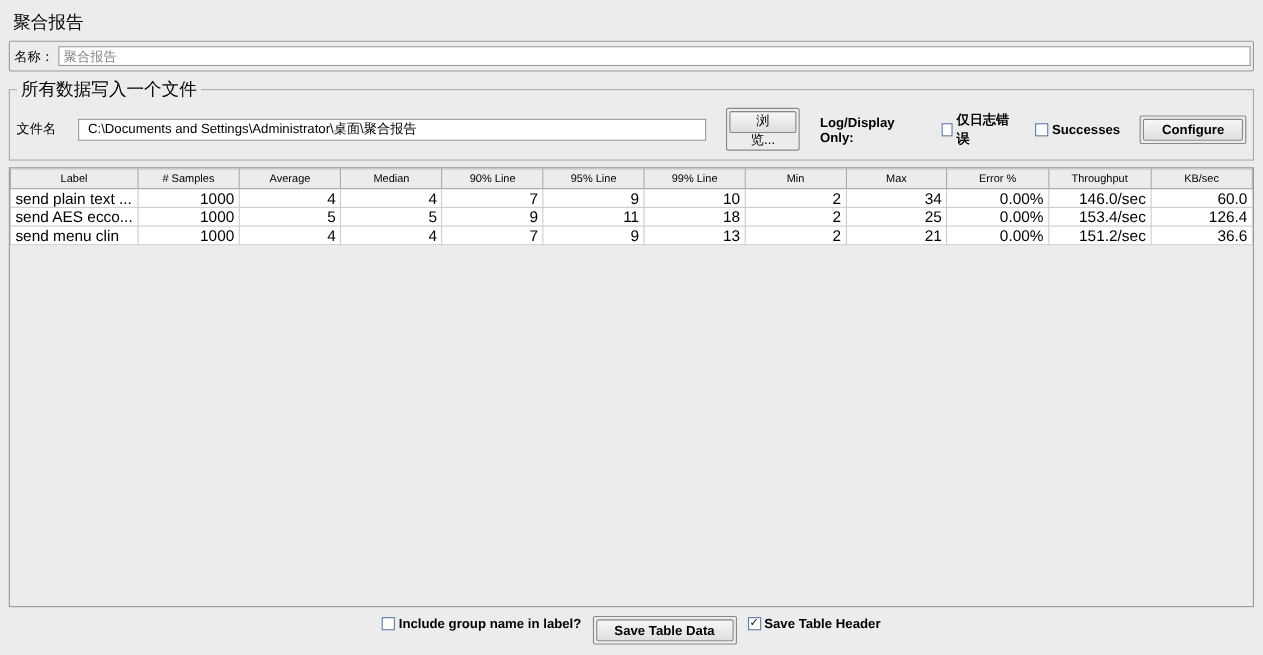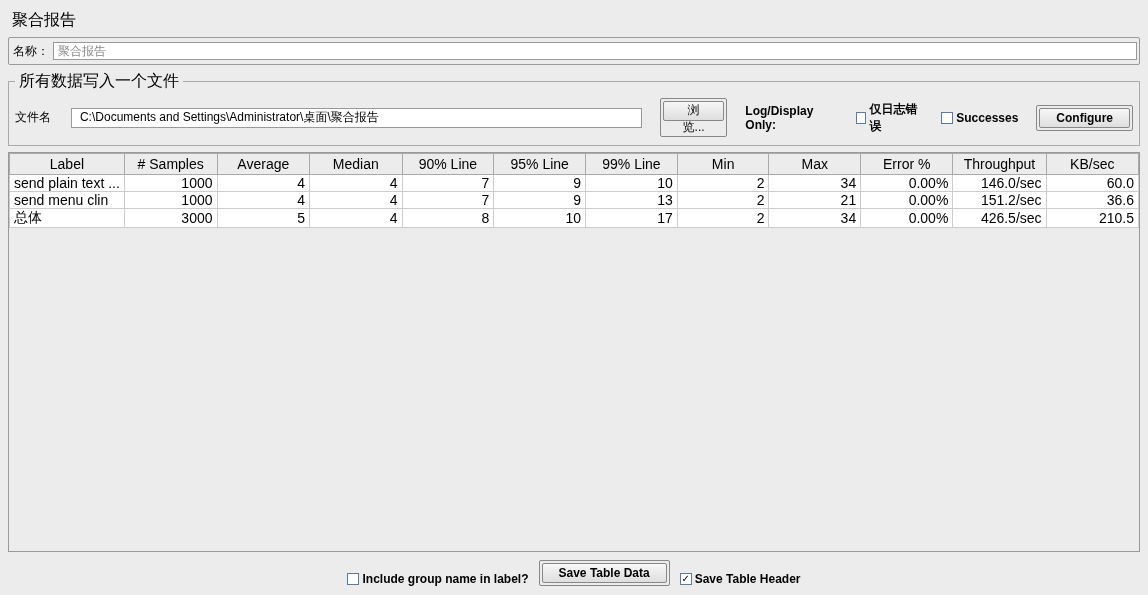--- a/index.html
+++ b/index.html
@@ -106,40 +106,40 @@
     overflow: hidden;
   }
   table {
     width: 100%;
     border-collapse: collapse;
     background: #fff;
   }
   th {
     background: #ececec;
     font-weight: normal;
-    font-size: 14px;
+    font-size: 10px;
     padding: 2px 4px;
     border: 1px solid #aaa;
     text-align: center;
     height: 18px;
   }
   td {
     border: 1px solid #ccc;
     font-size: 14px;
     padding: 0 4px;
     height: 16px;
     text-align: right;
     white-space: nowrap;
     overflow: hidden;
   }
   td.left { text-align: left; }
   .bottom-bar {
     display: flex;
     justify-content: center;
-    align-items: flex-end;
+    align-items: flex-start;
     gap: 10px;
     padding-top: 8px;
   }
 </style>
 </head>
 <body>
 
 <div class="title">聚合报告</div>
 
 <div class="name-comment-box">
@@ -213,46 +213,46 @@
           <td>7</td>
           <td>9</td>
           <td>10</td>
           <td>2</td>
           <td>34</td>
           <td>0.00%</td>
           <td>146.0/sec</td>
           <td>60.0</td>
         </tr>
         <tr>
+          <td class="left">send AES ecco...</td>
+          <td>1000</td>
+          <td>5</td>
+          <td>5</td>
+          <td>9</td>
+          <td>11</td>
+          <td>18</td>
+          <td>2</td>
+          <td>25</td>
+          <td>0.00%</td>
+          <td>153.4/sec</td>
+          <td>126.4</td>
+        </tr>
+        <tr>
           <td class="left">send menu clin</td>
           <td>1000</td>
           <td>4</td>
           <td>4</td>
           <td>7</td>
           <td>9</td>
           <td>13</td>
           <td>2</td>
           <td>21</td>
           <td>0.00%</td>
           <td>151.2/sec</td>
           <td>36.6</td>
-        </tr>
-        <tr>
-          <td class="left">总体</td>
-          <td>3000</td>
-          <td>5</td>
-          <td>4</td>
-          <td>8</td>
-          <td>10</td>
-          <td>17</td>
-          <td>2</td>
-          <td>34</td>
-          <td>0.00%</td>
-          <td>426.5/sec</td>
-          <td>210.5</td>
         </tr>
       </tbody>
   </table>
 </div>
 
 <div class="bottom-bar">
   <span class="chk">
     <span class="box"></span>
     <span class="bold">Include group name in label?</span>
   </span>

